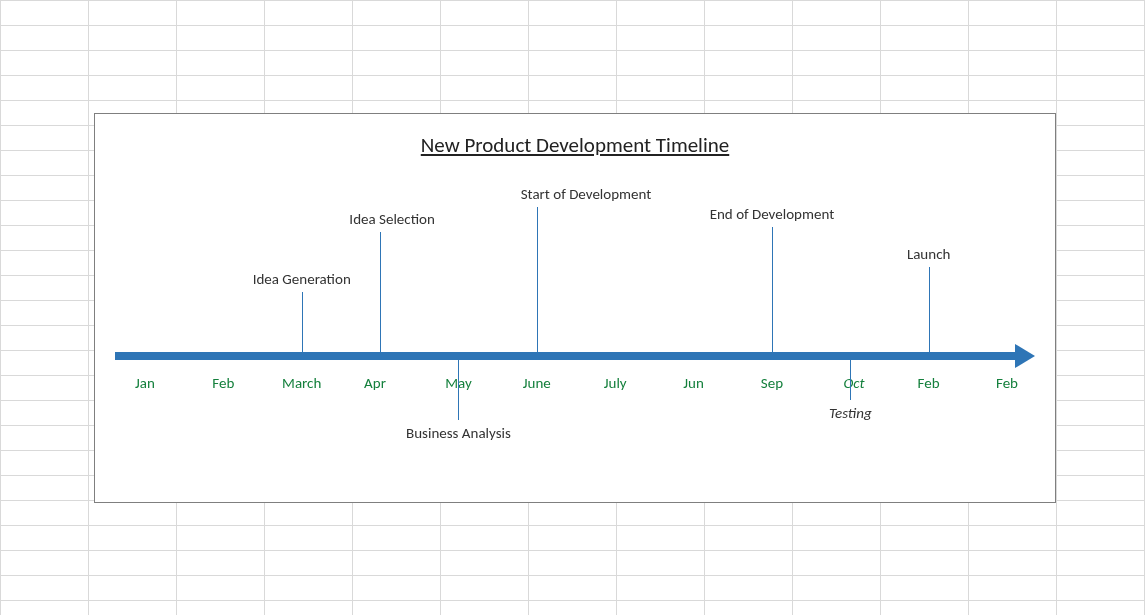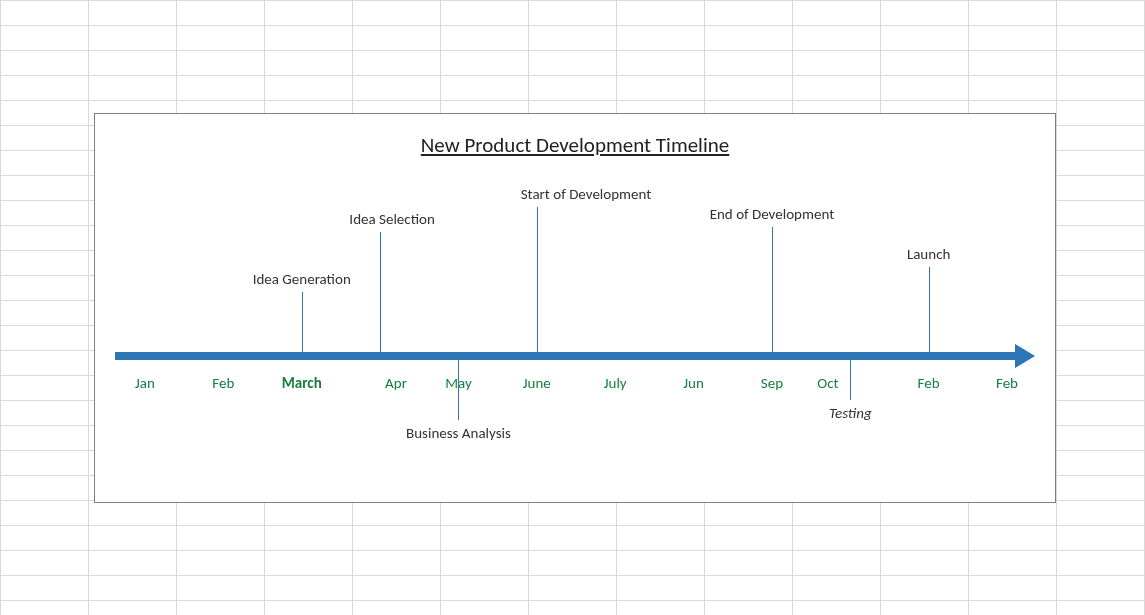--- a/index.html
+++ b/index.html
@@ -475,28 +475,28 @@
     </table>
 </div>
 
 <div class="chart">
   <div class="chart-title">New Product Development Timeline</div>
   <div class="plot" id="plot">
     <div class="axis-line"></div>
     <div class="axis-arrow"></div>
   <div class="tick" style="left: 30px;">Jan</div>
       <div class="tick" style="left: 108.364px;">Feb</div>
-      <div class="tick" style="left: 186.727px; font-weight: bold;">March</div>
-      <div class="tick" style="left: 281px; text-align: right;">Apr</div>
+      <div class="tick" style="left: 186.727px;">March</div>
+      <div class="tick" style="left: 260px; text-align: right;">Apr</div>
       <div class="tick" style="left: 343.455px;">May</div>
       <div class="tick" style="left: 421.818px;">June</div>
       <div class="tick" style="left: 500.182px;">July</div>
       <div class="tick" style="left: 578.545px;">Jun</div>
       <div class="tick" style="left: 656.909px; text-align: right;">Sep</div>
-      <div class="tick" style="left: 713px;">Oct</div>
+      <div class="tick" style="left: 739px; font-style: italic;">Oct</div>
       <div class="tick" style="left: 813.636px;">Feb</div>
       <div class="tick" style="left: 892px;">Feb</div>
       <div class="event-line" style="left: 186.727px; top: 118px; height: 60px;"></div>
       <div class="event-label" style="left: 186.727px; top: 96px;">Idea Generation</div>
       <div class="event-line" style="left: 265.091px; top: 58px; height: 120px;"></div>
       <div class="event-label" style="left: 265.091px; top: 36px; margin-left: 12px;">Idea Selection</div>
       <div class="event-line" style="left: 343.455px; top: 186px; height: 60px;"></div>
       <div class="event-label" style="left: 343.455px; top: 250px;">Business Analysis</div>
       <div class="event-line" style="left: 421.818px; top: 33px; height: 145px;"></div>
       <div class="event-label" style="left: 444px; top: 11px; margin-left: 27px;">Start of Development</div>

